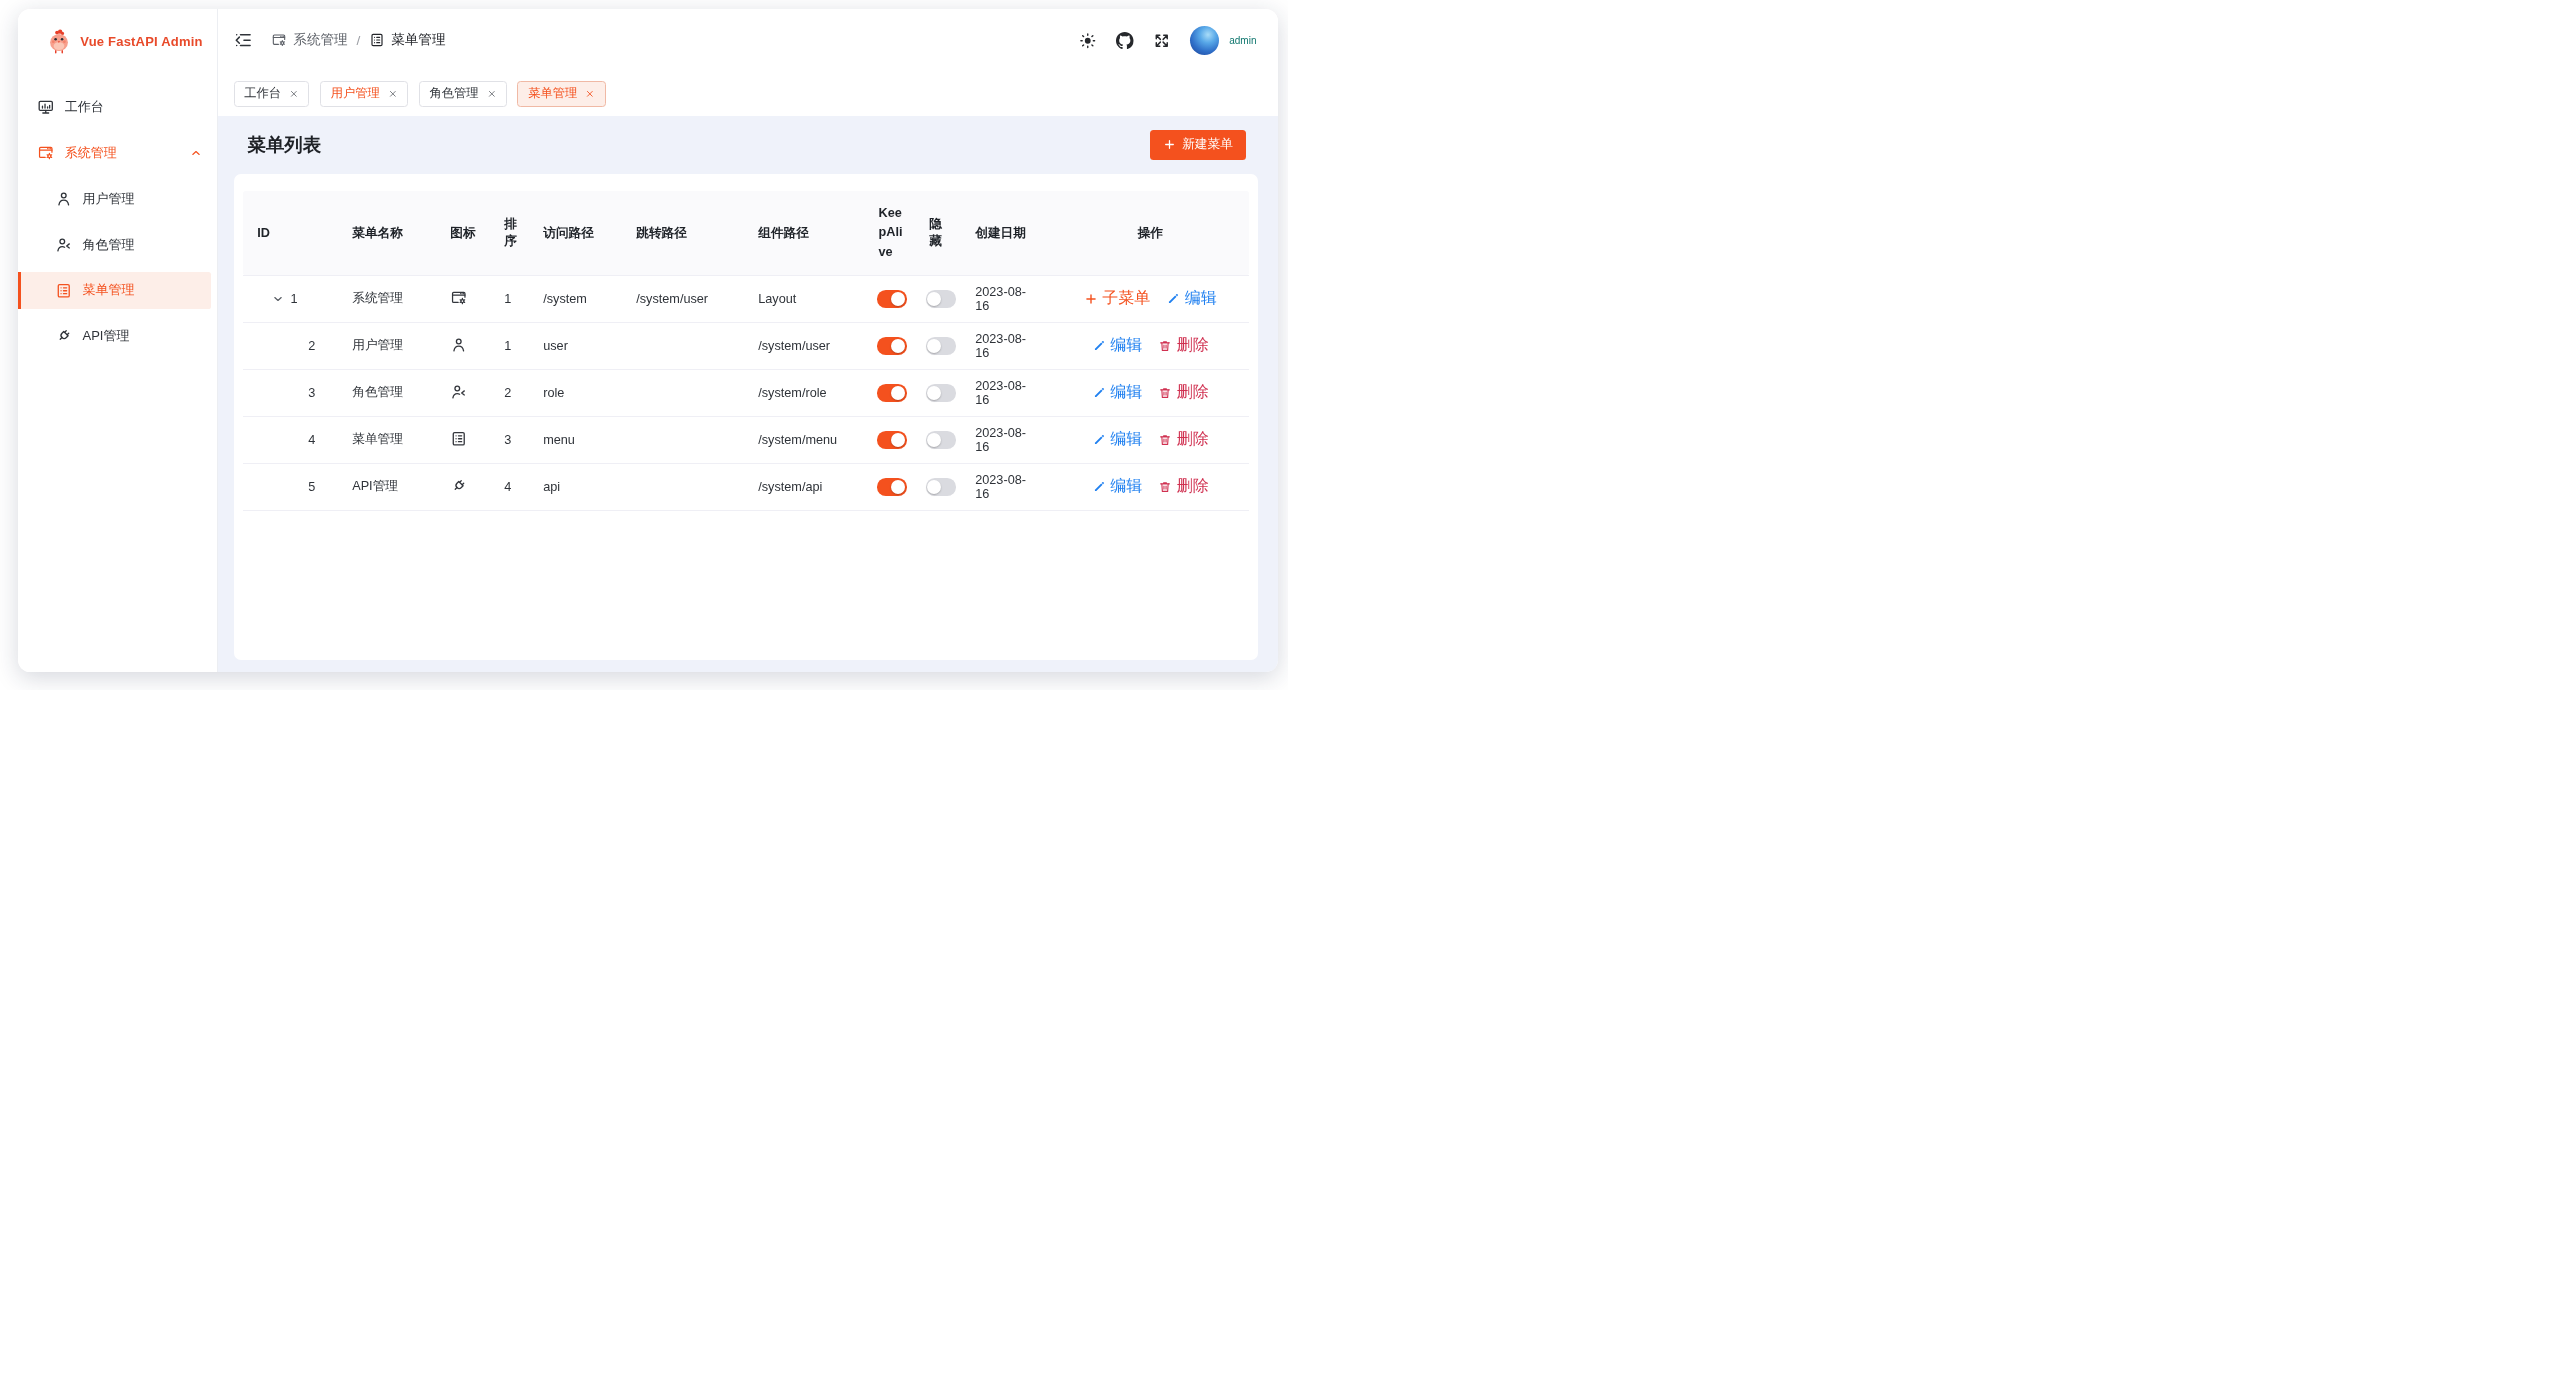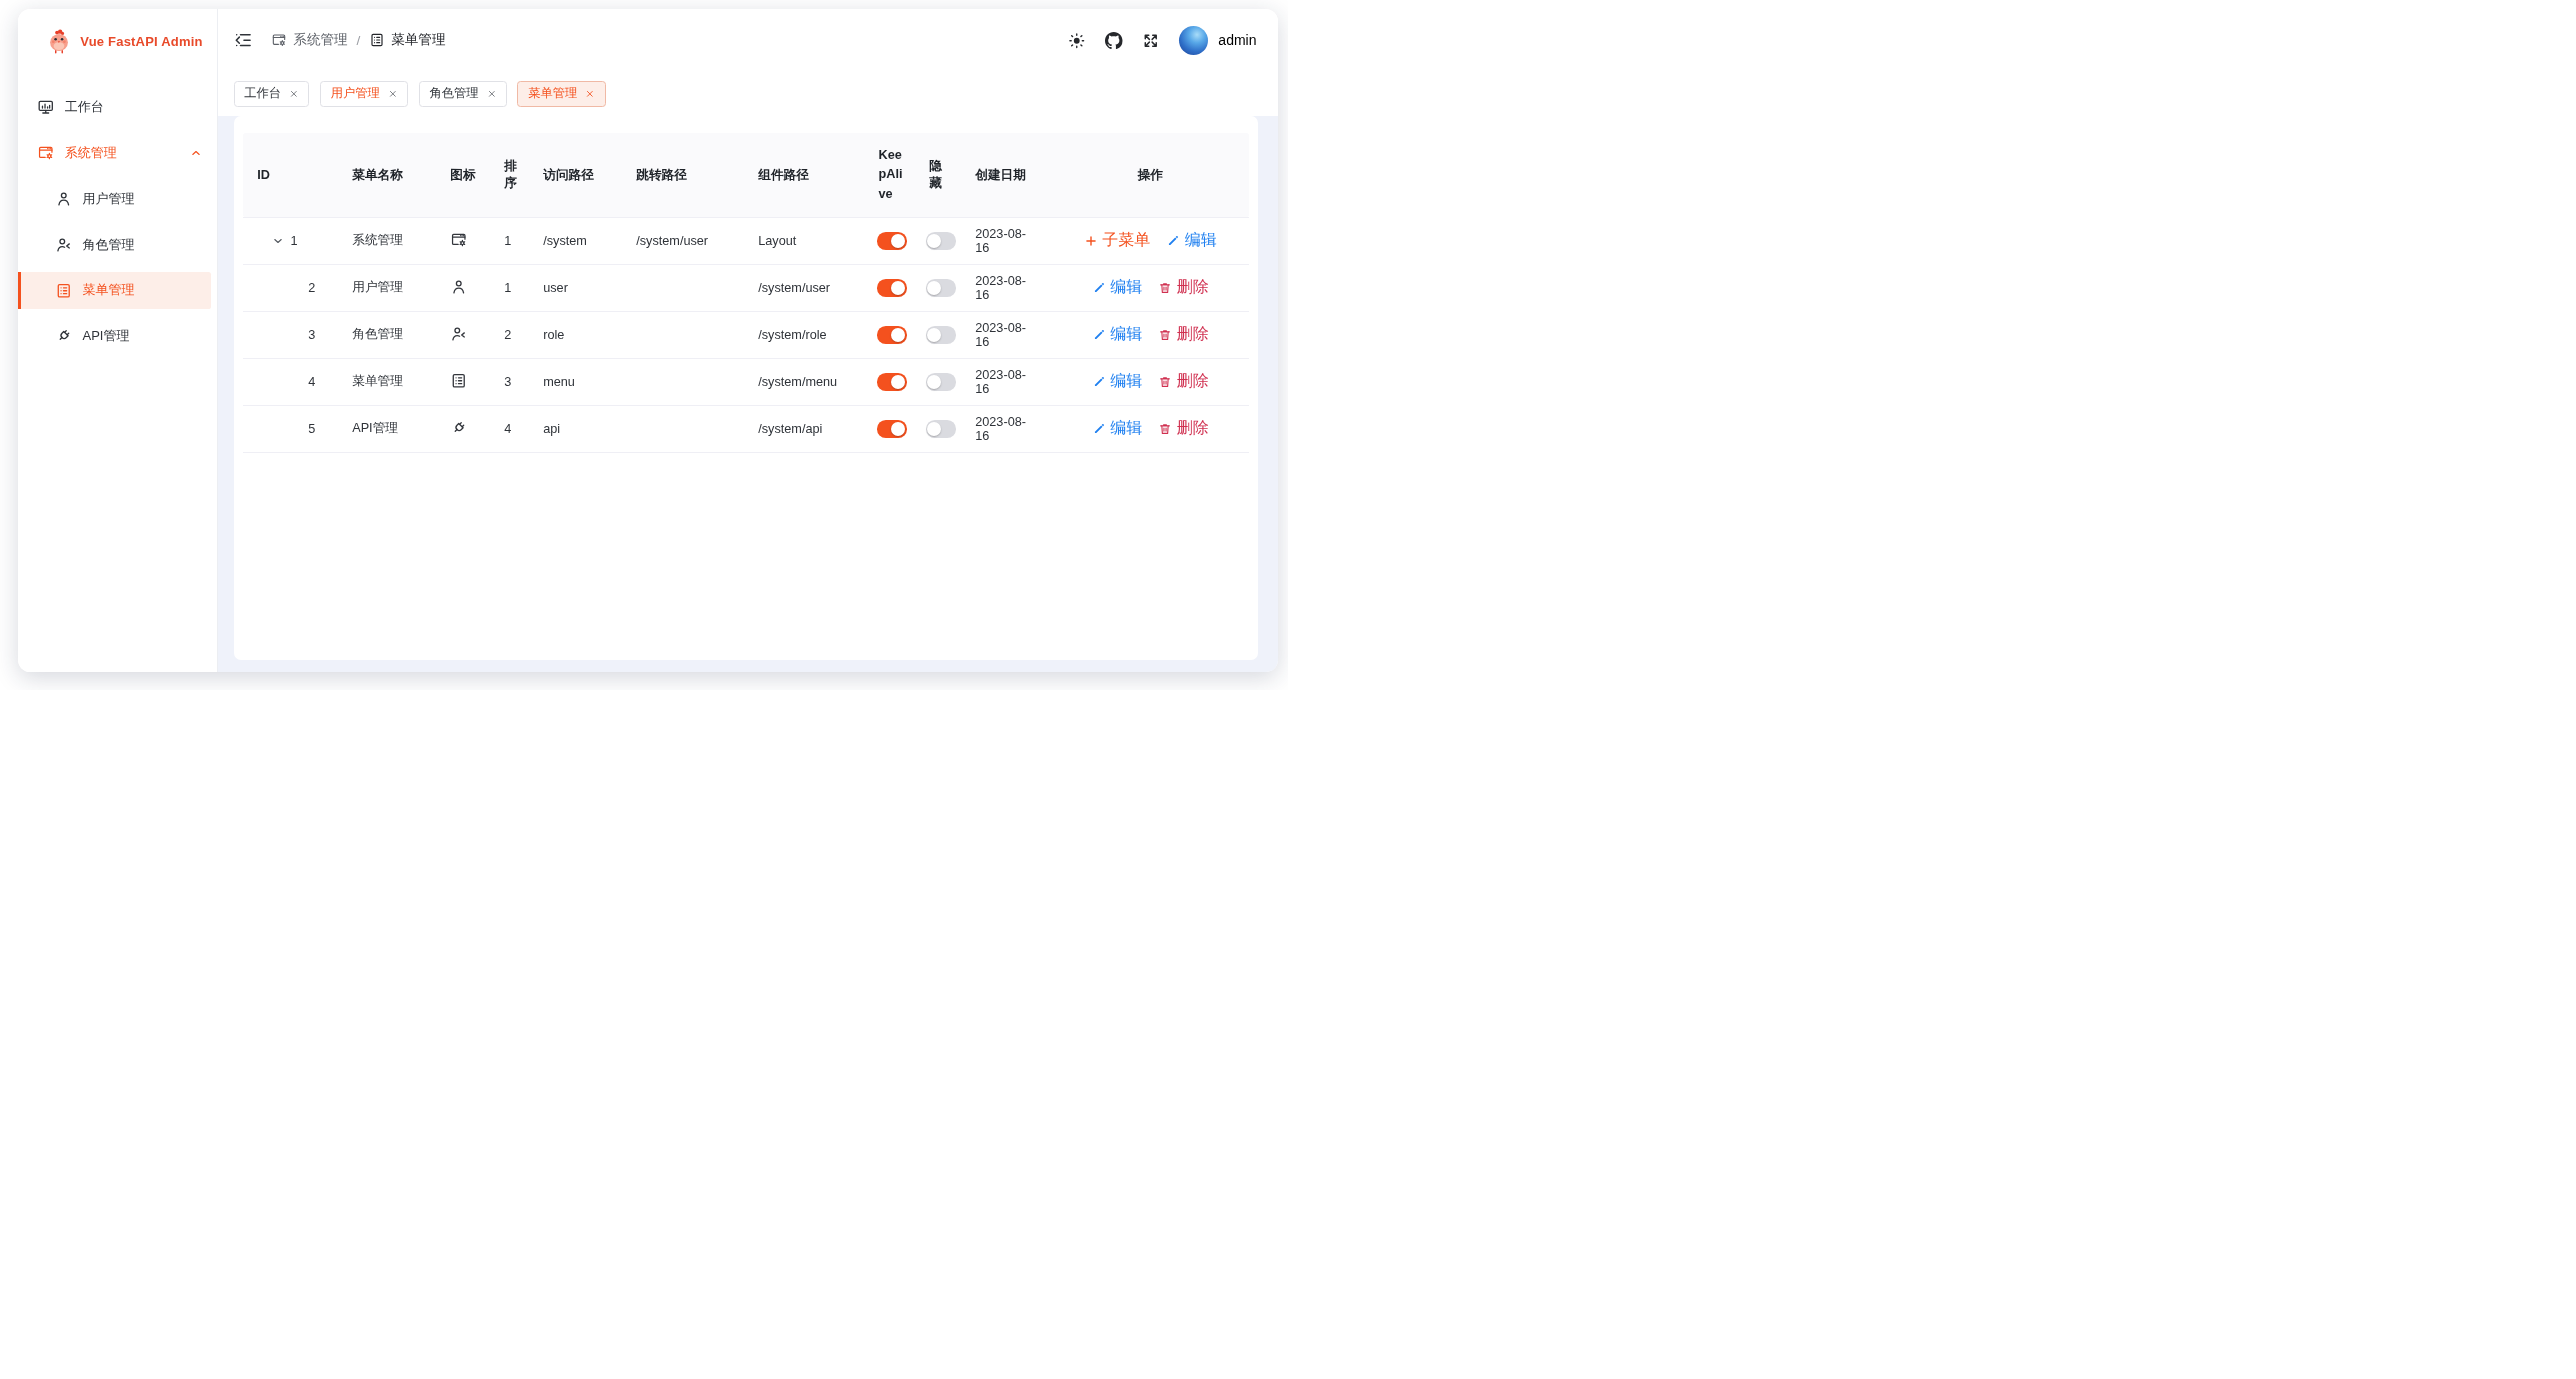--- a/index.html
+++ b/index.html
@@ -31,21 +31,21 @@
   .collapse-btn { width:18.4px; height:18.4px; color:#2f3339; cursor:pointer; margin-right:19.3px; }
   .breadcrumb { display:flex; align-items:center; gap:8.8px; font-size:13.6px; }
   .crumb { display:inline-flex; align-items:center; gap:6.1px; color:#5d6168; cursor:pointer; }
   .crumb .icon { width:16px; height:16px; }
   .crumb.last { color:#24262b; }
   .breadcrumb .sep { color:#9a9da3; }
   .topbar-right { margin-left:auto; display:flex; align-items:center; gap:19.3px; }
   .tool-icon { width:17.5px; height:17.5px; color:#26282c; cursor:pointer; }
   .avatar { width:29px; height:29px; border-radius:50%; cursor:pointer;
             background:radial-gradient(circle at 62% 30%, #a8dcf8 0%, #58a8e8 30%, #2f6fc8 62%, #1c3f92 100%); }
-  .user-name { font-size:14px; color:#000000; margin-left:-8.8px; cursor:pointer; }
+  .user-name { font-size:10px; color:#0f766e; margin-left:-8.8px; cursor:pointer; }
 
   
   .tabsbar { height:44px; flex:none; background:#fff; display:flex; align-items:center; gap:10.5px; padding-left:16px; }
   .tab { height:26px; display:inline-flex; align-items:center; gap:8px; padding:0 9.7px; background:#fff;
          border:0.9px solid #e0e1e6; border-radius:3.5px; font-size:12.3px; color:#2f3339; cursor:pointer; }
   .tab .x { width:9.7px; height:9.7px; color:#6a6d73; cursor:pointer; }
   .tab.hl { color:#F4511E; }
   .tab.active { background:#FDEEE8; border-color:#f0b9a5; color:#F4511E; }
   .tab.active .x { color:#F4511E; }
 
@@ -261,20 +261,31 @@
             <span>菜单管理</span>
             <span class="icon x">
               <svg viewBox="0 0 24 24" fill="none" stroke="currentColor" stroke-linecap="round" stroke-linejoin="round" stroke-width="2.2">
                 <path d="M6 6l12 12M18 6L6 18"></path>
               </svg>
             </span>
           </div>
         </div>
 
       <div class="content">
+        <div class="content-head">
+          <h2 class="page-title">菜单列表</h2>
+          <button class="btn-primary">
+            <span class="icon">
+                <svg viewBox="0 0 24 24" fill="none" stroke="currentColor" stroke-linecap="round" stroke-linejoin="round" stroke-width="2.4">
+                  <path d="M12 5v14M5 12h14"></path>
+                </svg>
+              </span>
+            <span>新建菜单</span>
+          </button>
+        </div>
         <div class="card">
           <table>
             <colgroup id="cols">
                 <col style="width: 95px;">
                 <col style="width: 98px;">
                 <col style="width: 54px;">
                 <col style="width: 39px;">
                 <col style="width: 93px;">
                 <col style="width: 122px;">
                 <col style="width: 122px;">

